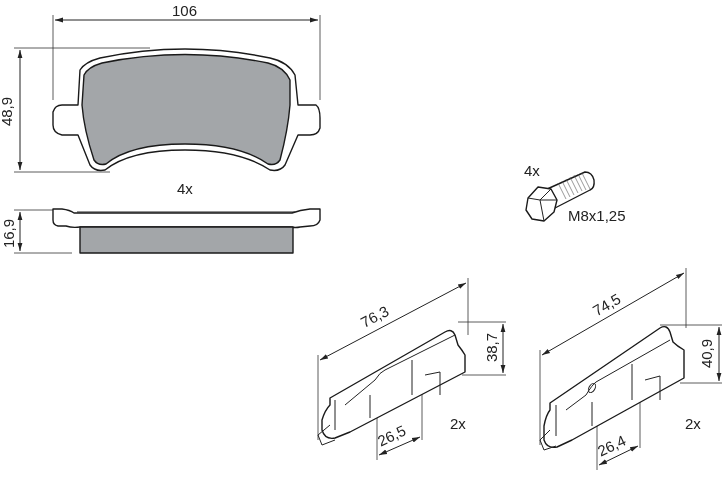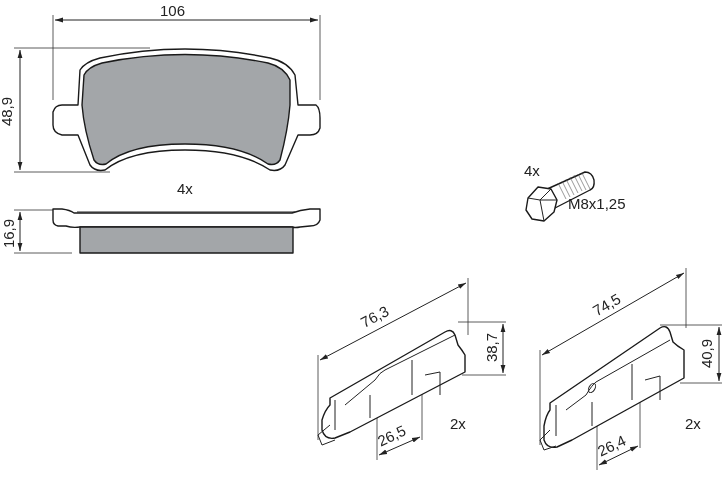--- a/index.html
+++ b/index.html
@@ -85,27 +85,27 @@
     <line class="ln" x1="719" y1="327" x2="719" y2="381" marker-start="url(#ar)" marker-end="url(#ar)"></line>
     <line class="thin" x1="597" y1="405" x2="597" y2="470"></line>
     <line class="thin" x1="640" y1="395" x2="640" y2="448"></line>
     <line class="ln" x1="599" y1="465" x2="638" y2="446" marker-start="url(#ar)" marker-end="url(#ar)"></line>
     <path class="part" d="M550,403 L660,328 Q667,324 670,332 L673,342 Q677,346 684,350 L684,378 L572,440 L557,447 Q547,449 544,440 L544,426 Q546,415 550,410 Z"></path>
     <path class="ln" d="M556,405 L556,436 M566,410 L586,395 Q592,385 596,382 L670,340 M592,402 L592,426 M632,364 L632,400 M645,380 L660,376 L660,400 M550,430 L540,440 L544,450 L556,446"></path>
     <ellipse cx="592" cy="388" rx="3" ry="5" class="ln" transform="rotate(30 592 388)"></ellipse>
   </g>
 </svg>
 
-<div class="lbl" style="left:160px;top:3px;">106</div>
+<div class="lbl" style="left:172px;top:3px;">106</div>
 <div class="lbl" style="left:-8px;top:104px;transform:rotate(-90deg);">48,9</div>
 <div class="lbl" style="left:177px;top:181px;">4x</div>
 <div class="lbl" style="left:-6px;top:226px;transform:rotate(-90deg);">16,9</div>
 
 <div class="lbl" style="left:524px;top:163px;">4x</div>
-<div class="lbl" style="left:568px;top:196px;">M8x1,25</div>
+<div class="lbl" style="left:568px;top:208px;">M8x1,25</div>
 
 <div class="lbl" style="left:360px;top:309px;transform:rotate(-28deg);">76,3</div>
 <div class="lbl" style="left:477px;top:340px;transform:rotate(-90deg);">38,7</div>
 <div class="lbl" style="left:377px;top:428px;transform:rotate(-25deg);">26,5</div>
 <div class="lbl" style="left:450px;top:416px;">2x</div>
 
 <div class="lbl" style="left:592px;top:297px;transform:rotate(-30deg);">74,5</div>
 <div class="lbl" style="left:692px;top:346px;transform:rotate(-90deg);">40,9</div>
 <div class="lbl" style="left:597px;top:438px;transform:rotate(-25deg);">26,4</div>
 <div class="lbl" style="left:685px;top:416px;">2x</div>

